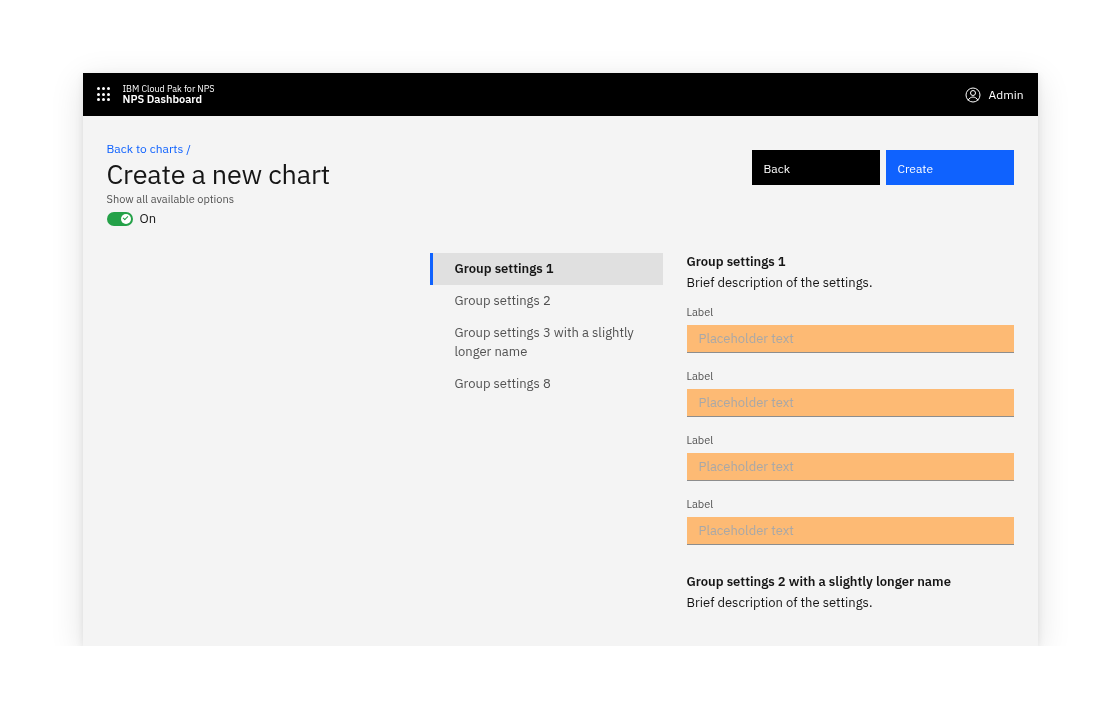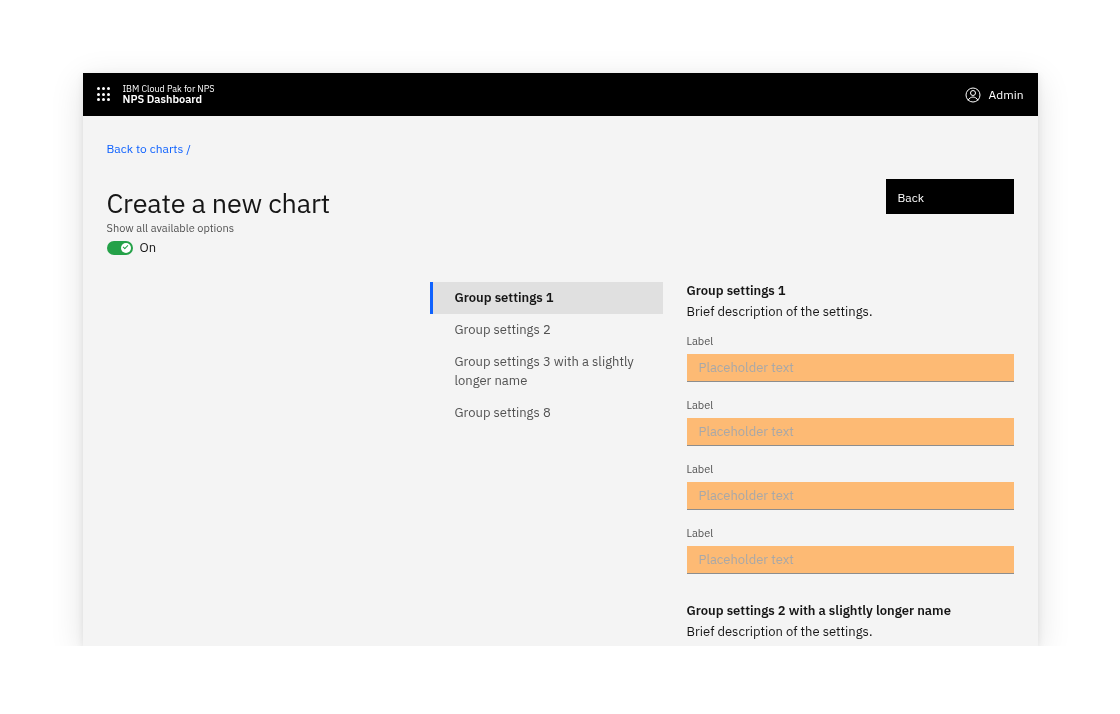--- a/index.html
+++ b/index.html
@@ -81,21 +81,21 @@
     }
     .content {
       padding: 25px 24px 0 24px;
       height: calc(100% - 35px);
       overflow: hidden;
     }
     .breadcrumb {
       font-size: 12px;
       color: #0f62fe;
       cursor: pointer;
-      margin-bottom: 29px;
+      margin-bottom: 0;
     }
     .header-row {
       display: flex;
       justify-content: space-between;
       align-items: flex-start;
     }
     .page-title {
       font-size: 27px;
       font-weight: 400;
       color: #161616;
@@ -271,20 +271,21 @@
     </div>
   </div>
 
   <div class="content">
     <div class="breadcrumb">Back to charts /</div>
 
     <div class="header-row">
       <h1 class="page-title">Create a new chart</h1>
       <div class="action-buttons">
         <button class="btn btn-back">Back</button>
+        <button class="btn btn-create">Create</button>
       </div>
     </div>
 
     <div class="toggle-section">
       <div class="toggle-caption">Show all available options</div>
       <div class="toggle-row">
         <div class="toggle">
           <div class="toggle-knob"></div>
         </div>
         <span class="toggle-label">On</span>

